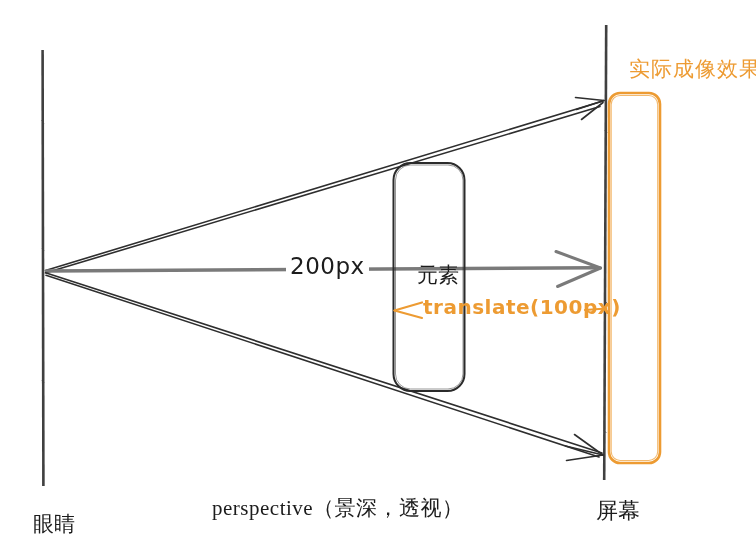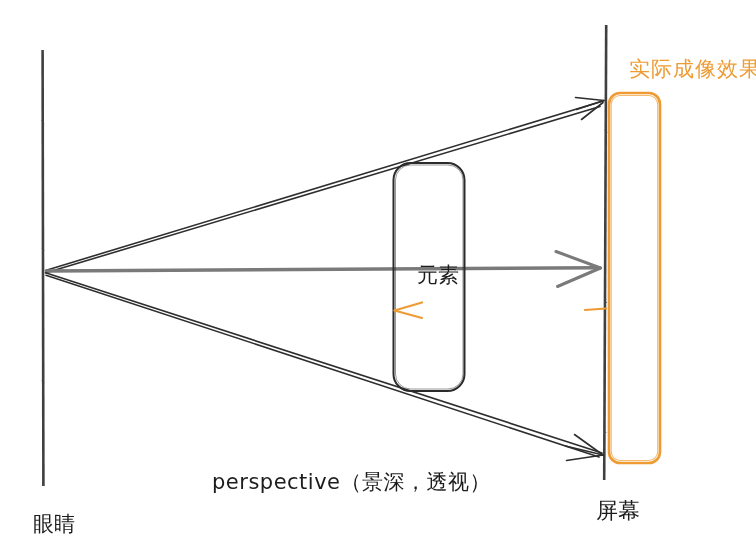--- a/index.html
+++ b/index.html
@@ -14,21 +14,21 @@
   body{font-family:"DejaVu Sans","Liberation Sans",sans-serif;}
   .stage{position:relative;width:756px;height:558px;background:var(--background);}
   .stage svg{position:absolute;left:0;top:0;}
   .lbl{position:absolute;white-space:nowrap;color:var(--text);line-height:1.15;}
   .lbl-eye{left:33px;top:501px;font-size:21px;margin-top:11px;}
   .lbl-screen{left:596px;top:498px;font-size:22px;}
   .lbl-element{left:417px;top:263px;font-size:21px;}
   .lbl-actual{left:629px;top:57px;font-size:21px;color:var(--accent);letter-spacing:1px;}
   .lbl-distance{left:286px;top:253px;font-size:23px;background:var(--background);padding:0 4px;}
   .lbl-translate{left:423px;top:296px;font-size:20px;color:var(--accent);font-weight:600;}
-  .lbl-caption{left:212px;top:470px;font-size:21px;}
+  .lbl-caption{left:212px;top:496px;font-size:21px;font-family:Liberation Serif, serif;}
   .hand{letter-spacing:0.5px;}
 </style>
 </head>
 <body>
 
 <div class="stage">
 
   <svg width="756" height="558" viewBox="0 0 756 558" fill="none">
 
     <g stroke="#404040">
@@ -77,15 +77,17 @@
       <path d="M394.5,310.5 L422,302.5"></path>
       <path d="M394.5,310.5 L422,318"></path>
       <path d="M585,310 L606,308.5"></path>
     </g>
   </svg>
 
   <div class="lbl lbl-eye">眼睛</div>
   <div class="lbl lbl-screen">屏幕</div>
   <div class="lbl lbl-element">元素</div>
   <div class="lbl lbl-actual">实际成像效果</div>
+  <div class="lbl lbl-distance hand">200px</div>
+  <div class="lbl lbl-translate hand">translate(100px)</div>
   <div class="lbl lbl-caption hand">perspective（景深，透视）</div>
 
 </div>
 
 </body></html>

